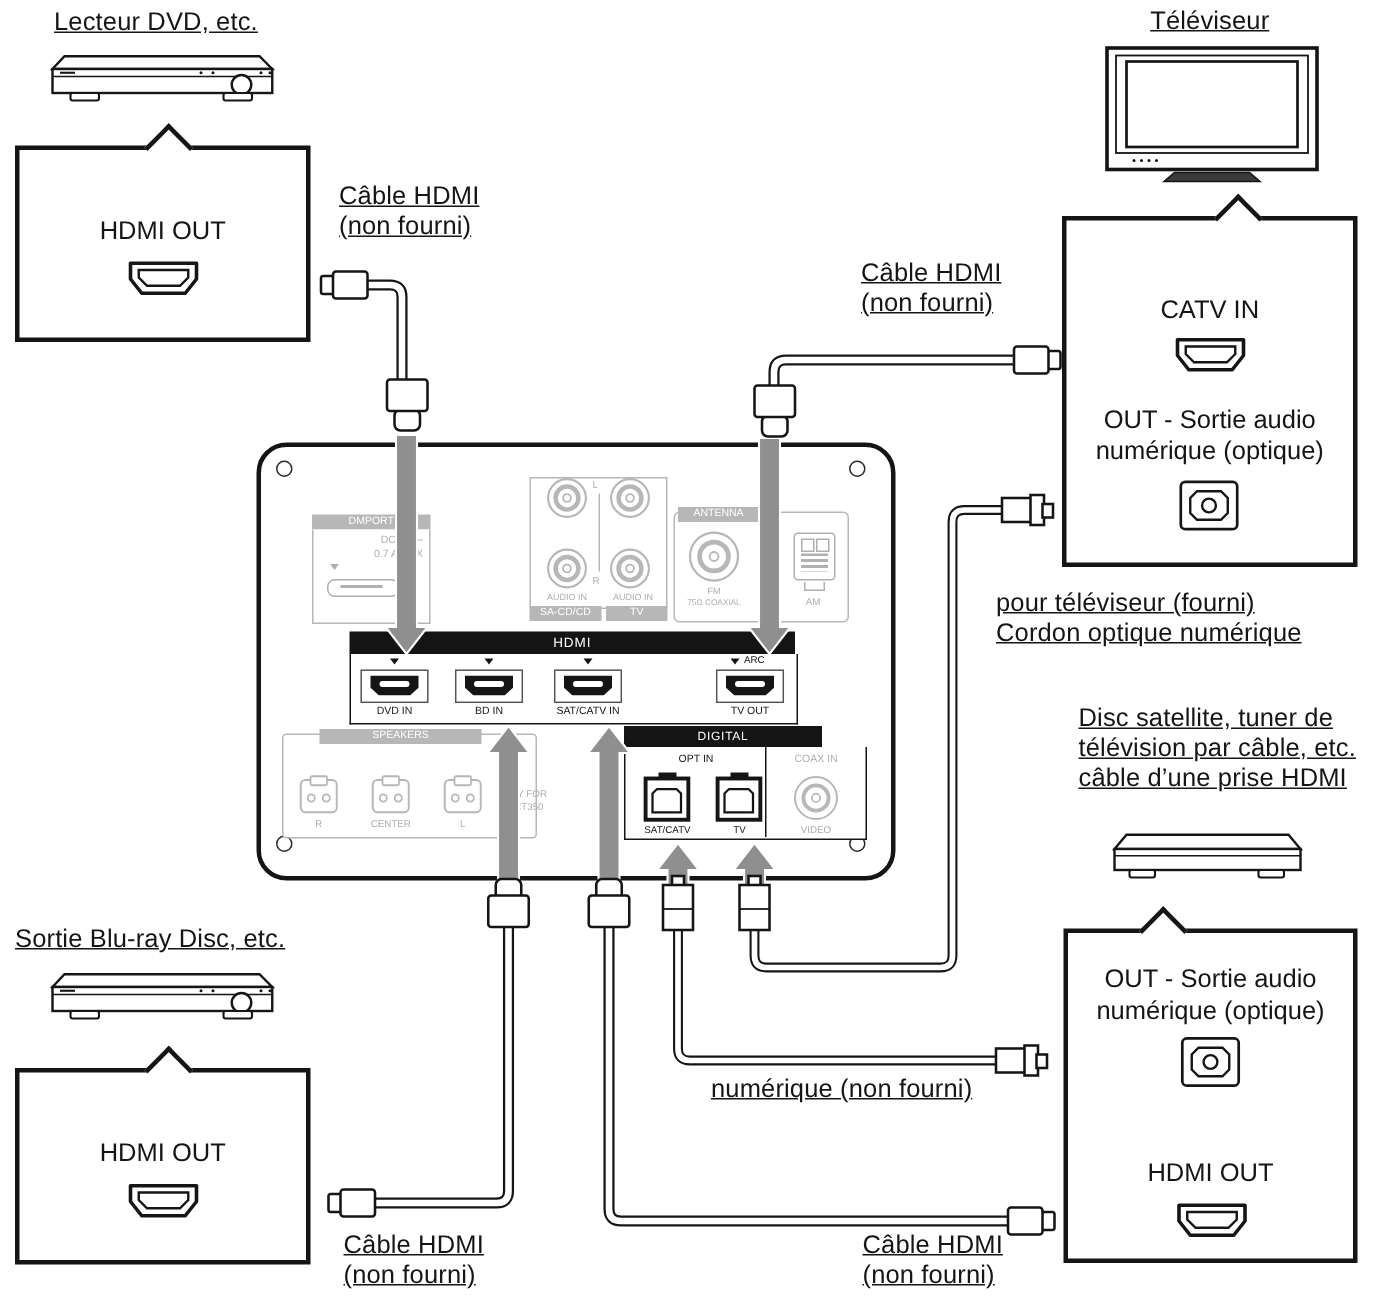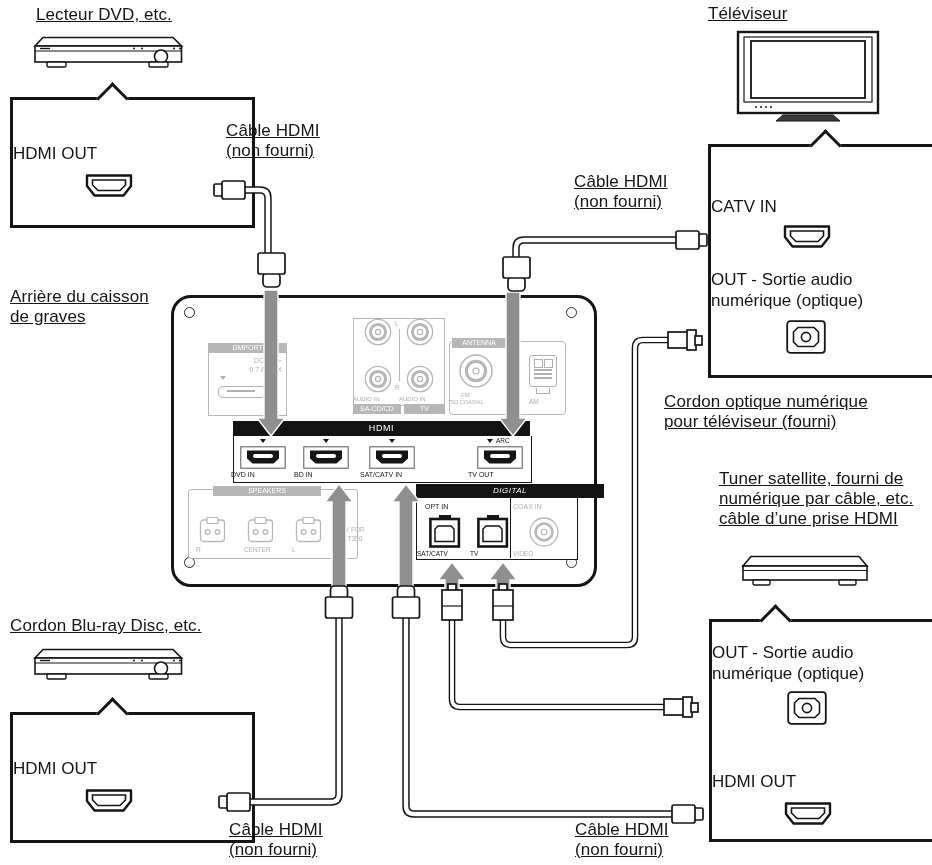--- a/index.html
+++ b/index.html
@@ -1,23 +1,23 @@
 <!DOCTYPE html>
 <html><head>
 <meta charset="utf-8">
 <style>
   html,body{margin:0;padding:0;background:#fff;}
   #stage{position:relative;width:932px;height:865px;background:#fff;overflow:hidden;
          font-family:"Liberation Sans","DejaVu Sans",sans-serif;color:#151515;}
   .abs{position:absolute;}
   .lbl{font-size:17px;line-height:20px;letter-spacing:.1px;white-space:nowrap;text-decoration:underline;}
-  .box{position:absolute;border:3px solid #151515;background:#fff;padding-left:48px;}
+  .box{position:absolute;border:3px solid #151515;background:#fff;}
   .notch{position:absolute;top:-13px;width:20px;height:20px;background:#fff;
          border-top:3px solid #151515;border-left:3px solid #151515;transform:rotate(45deg);z-index:3;}
-  .ctr{text-align:left;}
+  .ctr{text-align:center;}
   .boxlbl{font-size:17px;white-space:nowrap;}
   .panel{position:absolute;left:171px;top:295px;width:420px;height:286px;
          border:3px solid #151515;border-radius:20px;background:#fff;}
   .screw{position:absolute;width:9px;height:9px;border:1.6px solid #2a2a2a;border-radius:50%;background:#fff;}
   .fade{color:#aeaeae;}
   .gbar{position:absolute;background:#b7b7b7;color:#fff;font-size:7px;line-height:10px;text-align:center;white-space:nowrap;overflow:hidden;}
   .kbar{position:absolute;background:#141414;color:#fff;text-align:center;white-space:nowrap;}
   .gbox{position:absolute;border:1.2px solid #b7b7b7;background:#fff;}
   .tiny{position:absolute;font-size:7px;line-height:8px;white-space:nowrap;}
   .tri{position:absolute;width:0;height:0;border-left:3.5px solid transparent;
@@ -54,26 +54,22 @@
       <path d="M4,3.5 H48 V14 L40.5,23.5 H11.5 L4,14 Z" fill="#fff" stroke="#151515" stroke-width="2.4" stroke-linejoin="round"></path>
       <path d="M9.5,8 H42.5 V13 L37,18.5 H15 L9.5,13 Z" fill="none" stroke="#151515" stroke-width="1.6"></path>
     </svg>
   </div>
 
   <div class="abs lbl" style="left:226px;top:121px;">
     <div>Câble HDMI</div>
     <div>(non fourni)</div>
   </div>
 
-  <div class="abs lbl" style="left:10px;top:287px;">
-    <div>Arrière du caisson</div>
-    <div>de graves</div>
-  </div>
-
-  <div class="abs lbl" style="left:10px;top:616px;">Cordon Blu-ray Disc, etc.</div>
+
+  <div class="abs lbl" style="left:10px;top:616px;">Sortie Blu-ray Disc, etc.</div>
 
   <svg class="abs" style="left:30px;top:646px;" width="156" height="42" viewBox="0 0 156 42">
     <polygon points="13,3.5 143,3.5 151.5,12 5,12" fill="#fff" stroke="#151515" stroke-width="1.6"></polygon>
     <rect x="5" y="12" width="146.5" height="16" fill="#fff" stroke="#151515" stroke-width="1.6"></rect>
     <line x1="5" y1="17" x2="151.5" y2="17" stroke="#151515" stroke-width="1"></line>
     <line x1="10" y1="14.5" x2="20" y2="14.5" stroke="#151515" stroke-width="1.4"></line>
     <circle cx="104" cy="14.5" r="1" fill="#151515"></circle>
       <circle cx="112" cy="14.5" r="1" fill="#151515"></circle>
     <circle cx="131" cy="22.5" r="6.5" fill="#fff" stroke="#151515" stroke-width="1.6"></circle>
     <circle cx="144" cy="14.5" r="1" fill="#151515"></circle>
@@ -126,27 +122,27 @@
       <circle cx="21" cy="18" r="4.6" fill="none" stroke="#151515" stroke-width="1.6"></circle>
     </svg>
   </div>
 
   <div class="abs lbl" style="left:574px;top:172px;">
     <div>Câble HDMI</div>
     <div>(non fourni)</div>
   </div>
 
   <div class="abs lbl" style="left:664px;top:392px;">
+    <div>pour téléviseur (fourni)</div>
     <div>Cordon optique numérique</div>
-    <div>pour téléviseur (fourni)</div>
   </div>
 
   <div class="abs lbl" style="left:719px;top:469px;">
-    <div>Tuner satellite, fourni de</div>
-    <div>numérique par câble, etc.</div>
+    <div>Disc satellite, tuner de</div>
+    <div>télévision par câble, etc.</div>
     <div>câble d’une prise HDMI</div>
   </div>
 
   <svg class="abs" style="left:740px;top:553px;" width="132" height="38" viewBox="0 0 132 38">
     <polygon points="11,3.5 119,3.5 127,13 3,13" fill="#fff" stroke="#151515" stroke-width="1.6"></polygon>
     <rect x="3" y="13" width="124" height="14" fill="#fff" stroke="#151515" stroke-width="1.6"></rect>
     <line x1="3" y1="17.5" x2="127" y2="17.5" stroke="#151515" stroke-width="1"></line>
     <rect x="13" y="27" width="17" height="5" rx="1.5" fill="#fff" stroke="#151515" stroke-width="1.4"></rect>
     <rect x="99" y="27" width="17" height="5" rx="1.5" fill="#fff" stroke="#151515" stroke-width="1.4"></rect>
   </svg>
@@ -163,20 +159,21 @@
       <circle cx="21" cy="18" r="4.6" fill="none" stroke="#151515" stroke-width="1.6"></circle>
     </svg>
     <div class="abs boxlbl ctr" style="left:0;top:150px;width:100%;">HDMI OUT</div>
     <svg class="abs" style="left:70px;top:178px;" width="52" height="27" viewBox="0 0 52 27">
       <path d="M4,3.5 H48 V14 L40.5,23.5 H11.5 L4,14 Z" fill="#fff" stroke="#151515" stroke-width="2.4" stroke-linejoin="round"></path>
       <path d="M9.5,8 H42.5 V13 L37,18.5 H15 L9.5,13 Z" fill="none" stroke="#151515" stroke-width="1.6"></path>
     </svg>
   </div>
 
   <div class="abs lbl" style="left:474px;top:716px;">
+    <div>numérique (non fourni)</div>
   </div>
 
   <div class="abs lbl" style="left:575px;top:820px;">
     <div>Câble HDMI</div>
     <div>(non fourni)</div>
   </div>
 
   <div class="panel">
     <div class="screw" style="left:10px;top:9px;"></div>
     <div class="screw" style="left:392px;top:9px;"></div>
@@ -301,21 +298,21 @@
       </svg>
       <div class="tiny fade ctr" style="left:8px;top:60px;width:33px;font-size:6.5px;">R</div>
       <div class="tiny fade ctr" style="left:56px;top:60px;width:33px;font-size:6.5px;">CENTER</div>
       <div class="tiny fade ctr" style="left:104px;top:60px;width:33px;font-size:6.5px;">L</div>
       <div class="tiny fade" style="left:144px;top:40px;font-size:6.5px;line-height:8.5px;">
         <div>ONLY FOR</div>
         <div>SS-CT350</div>
       </div>
     </div>
 
-    <div class="kbar" style="left:242px;top:186px;width:188px;height:14px;font-size:8px;line-height:14px;letter-spacing:.5px;font-style:italic;">DIGITAL</div>
+    <div class="kbar" style="left:242px;top:186px;width:132px;height:14px;font-size:8px;line-height:14px;letter-spacing:.5px;">DIGITAL</div>
     <div class="abs" style="left:242px;top:200px;width:160px;height:61px;border:1.3px solid #151515;border-top:none;background:#fff;">
       <div class="abs" style="left:93px;top:0;width:1.3px;height:59.7px;background:#151515;"></div>
       <div class="tiny ctr" style="left:8px;top:5px;width:78px;">OPT IN</div>
       <svg class="abs" style="left:11px;top:15px;" width="34" height="37" viewBox="0 0 34 37">
         <rect x="2.4" y="6" width="28.5" height="27.5" fill="#fff" stroke="#151515" stroke-width="2.6"></rect>
         <rect x="11" y="2" width="12" height="5" fill="#151515"></rect>
         <polygon points="10,13 23,13 26,16 26,28.5 7,28.5 7,16" fill="none" stroke="#151515" stroke-width="1.5"></polygon>
       </svg>
       <svg class="abs" style="left:59px;top:15px;" width="34" height="37" viewBox="0 0 34 37">
         <rect x="2.4" y="6" width="28.5" height="27.5" fill="#fff" stroke="#151515" stroke-width="2.6"></rect>

